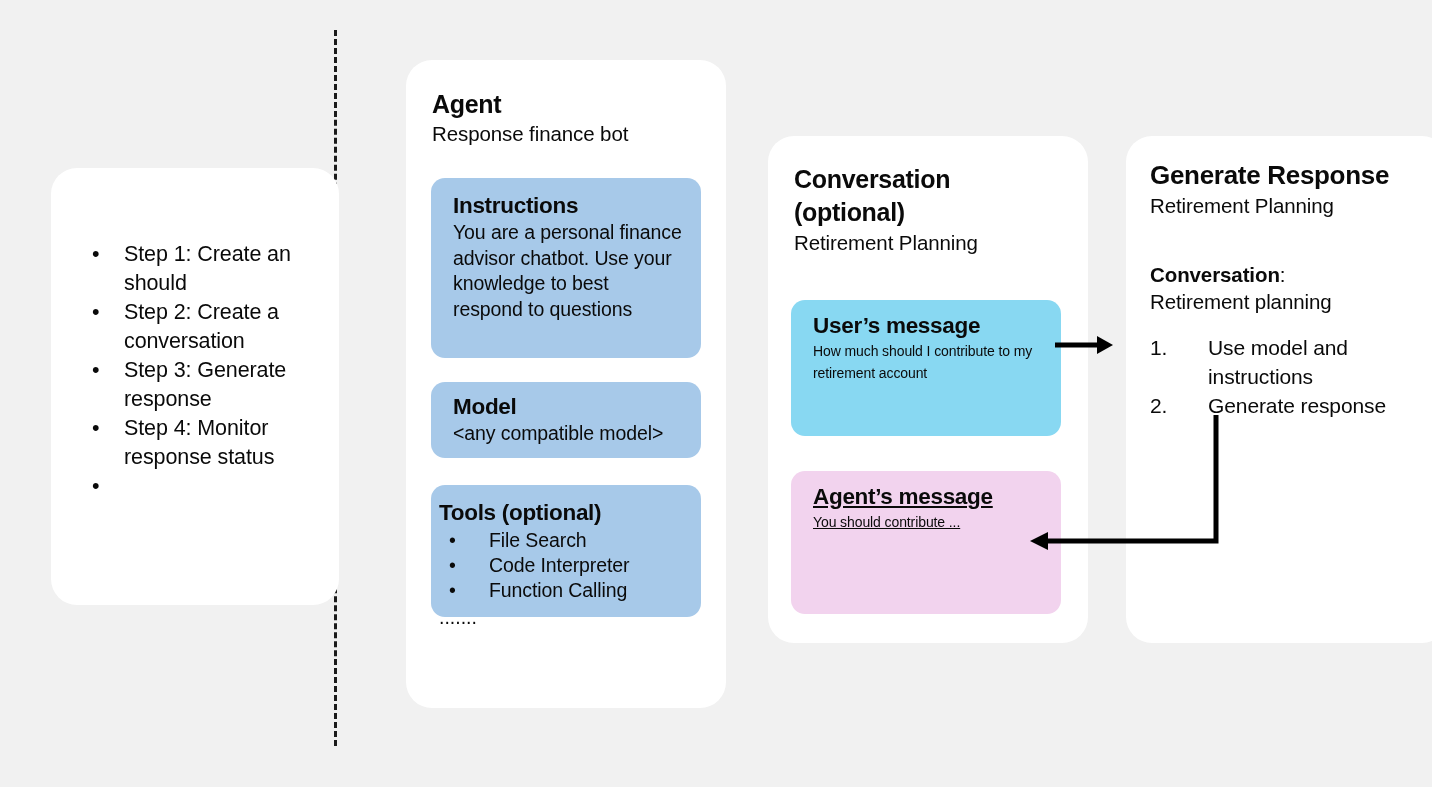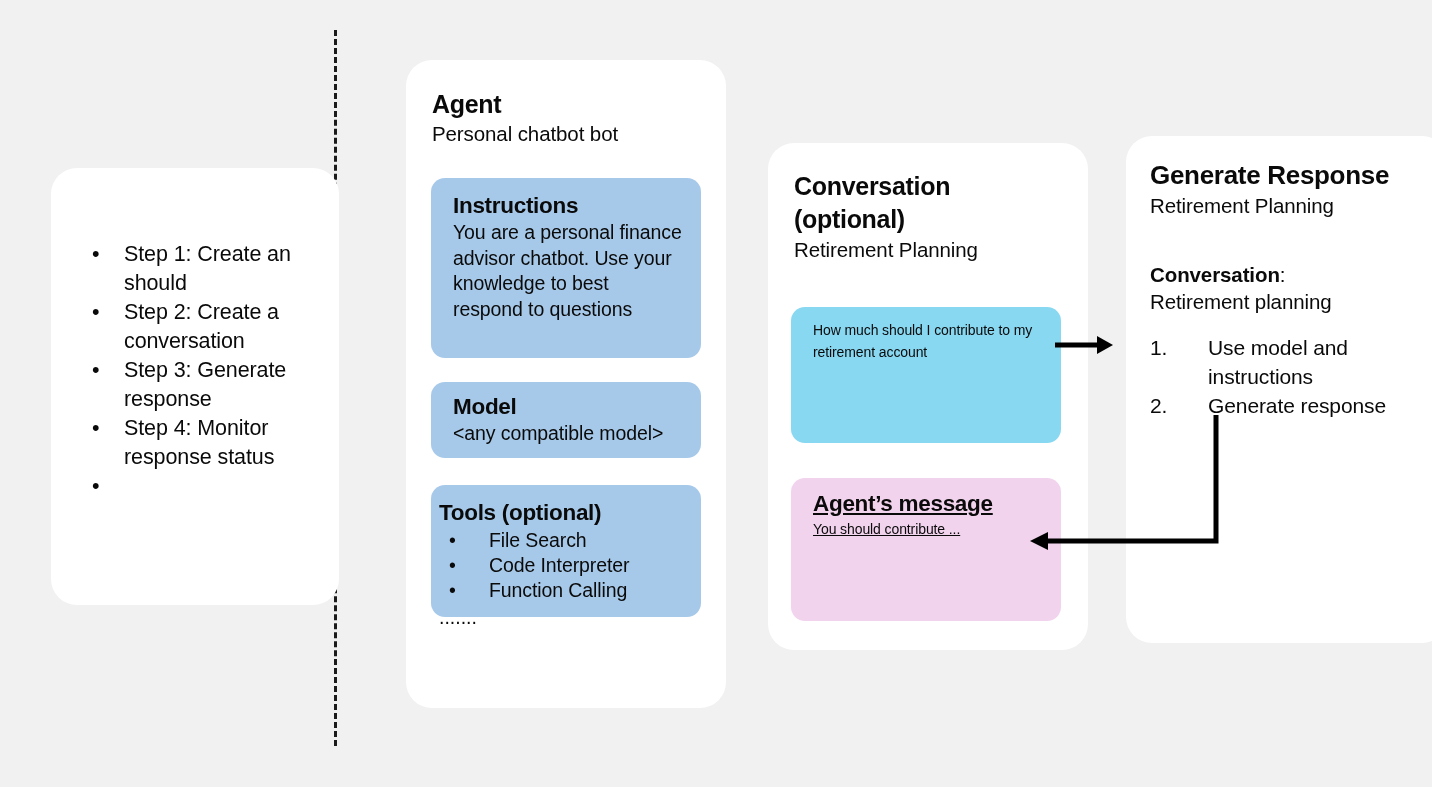--- a/index.html
+++ b/index.html
@@ -153,21 +153,21 @@
   }
   #tools-ellipsis {
     font-size: 19.5px;
     line-height: 25px;
     margin-top: 2px;
   }
 
   
   #conversation-card {
     left: 740px;
-    top: 143px;
+    top: 136px;
     width: 320px;
     height: 507px;
     padding-left: 20px;
   }
   #conversation-header {
     position: absolute;
     left: 26px;
     top: 27px;
     right: 26px;
   }
@@ -294,21 +294,21 @@
       </li>
       <li>
         <span class="bullet">•</span>
       </li>
     </ul>
   </div>
 
   <div class="card" id="agent-card">
     <div id="agent-header">
       <div class="card-title">Agent</div>
-      <div class="card-subtitle">Personal chatbot bot</div>
+      <div class="card-subtitle">Response finance bot</div>
     </div>
 
     <div class="bluebox" id="model-box">
       <div class="box-title">Model</div>
       <div class="box-body">&lt;any compatible model&gt;</div>
     </div>
 
     <div class="bluebox" id="instructions-box">
       <div class="box-title">Instructions</div>
       <div class="box-body">You are a personal finance advisor chatbot. Use your knowledge to best respond to questions</div>
@@ -334,20 +334,21 @@
     </div>
   </div>
 
   <div class="card" id="conversation-card">
     <div id="conversation-header">
       <div class="card-title">Conversation (optional)</div>
       <div class="card-subtitle">Retirement Planning</div>
     </div>
 
     <div class="msgbox" id="user-message-box">
+      <div class="msg-title">User’s message</div>
       <div class="msg-body">How much should I contribute to my retirement account</div>
     </div>
 
     <div class="msgbox" id="agent-message-box">
       <div class="msg-title">Agent’s message</div>
       <div class="msg-body">You should contribute ...</div>
     </div>
   </div>
 
   <div class="card" id="generate-card">

